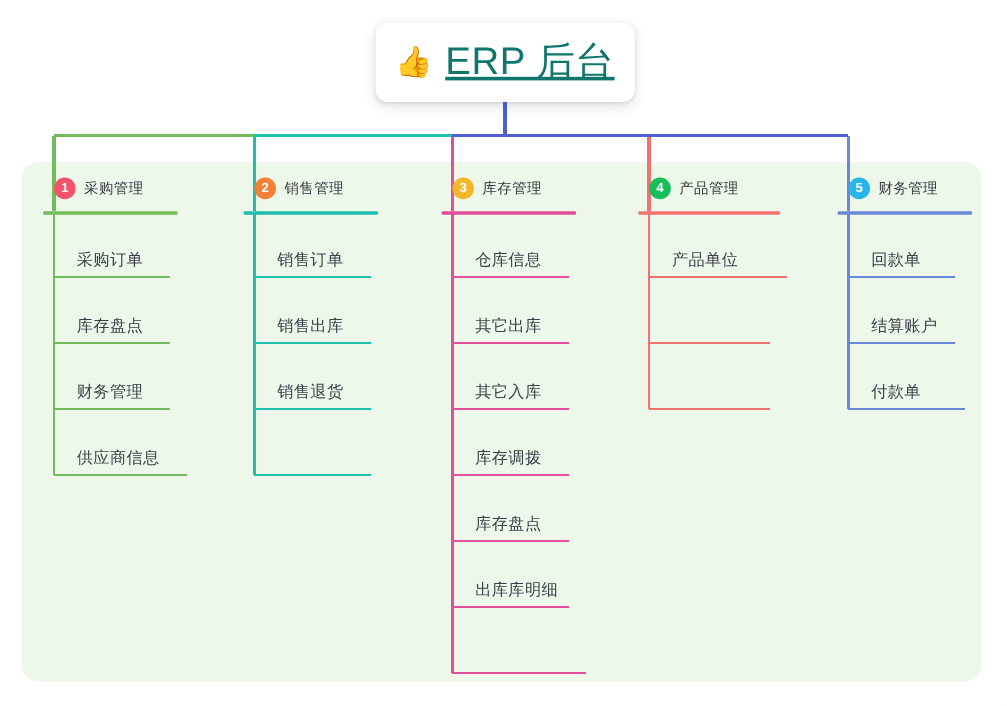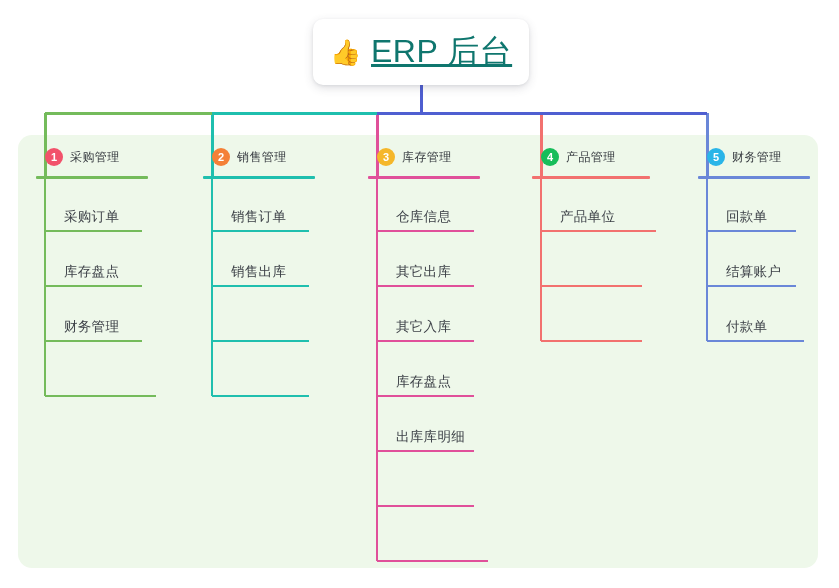--- a/index.html
+++ b/index.html
@@ -196,50 +196,59 @@
         <div class="col-rule" style="width: 112px; background: rgb(116, 187, 91);"></div>
         <div class="leaf">
           <span class="leaf-label">采购订单</span>
         </div>
         <div class="leaf">
           <span class="leaf-label">库存盘点</span>
         </div>
         <div class="leaf">
           <span class="leaf-label">财务管理</span>
         </div>
+        <div class="leaf">
+          <span class="leaf-label">供应商信息</span>
+        </div>
       </div>
       <div class="column" style="left: 203px;">
         <div class="col-header">
           <span class="badge" style="background: rgb(244, 128, 55);">2</span>
           <span class="col-title">销售管理</span>
         </div>
         <div class="col-rule" style="width: 112px; background: rgb(31, 191, 174);"></div>
         <div class="leaf">
           <span class="leaf-label">销售订单</span>
         </div>
         <div class="leaf">
           <span class="leaf-label">销售出库</span>
         </div>
+        <div class="leaf">
+          <span class="leaf-label">销售退货</span>
+        </div>
       </div>
       <div class="column" style="left: 368px;">
         <div class="col-header">
           <span class="badge" style="background: rgb(245, 183, 42);">3</span>
           <span class="col-title">库存管理</span>
         </div>
         <div class="col-rule" style="width: 112px; background: rgb(224, 80, 154);"></div>
         <div class="leaf">
           <span class="leaf-label">仓库信息</span>
         </div>
         <div class="leaf">
           <span class="leaf-label">其它出库</span>
         </div>
         <div class="leaf">
           <span class="leaf-label">其它入库</span>
         </div>
         <div class="leaf">
+          <span class="leaf-label">库存调拨</span>
+        </div>
+        <div class="leaf">
           <span class="leaf-label">库存盘点</span>
         </div>
         <div class="leaf">
           <span class="leaf-label">出库库明细</span>
         </div>
       </div>
       <div class="column" style="left: 532px;">
         <div class="col-header">
           <span class="badge" style="background: rgb(22, 189, 90);">4</span>
           <span class="col-title">产品管理</span>

